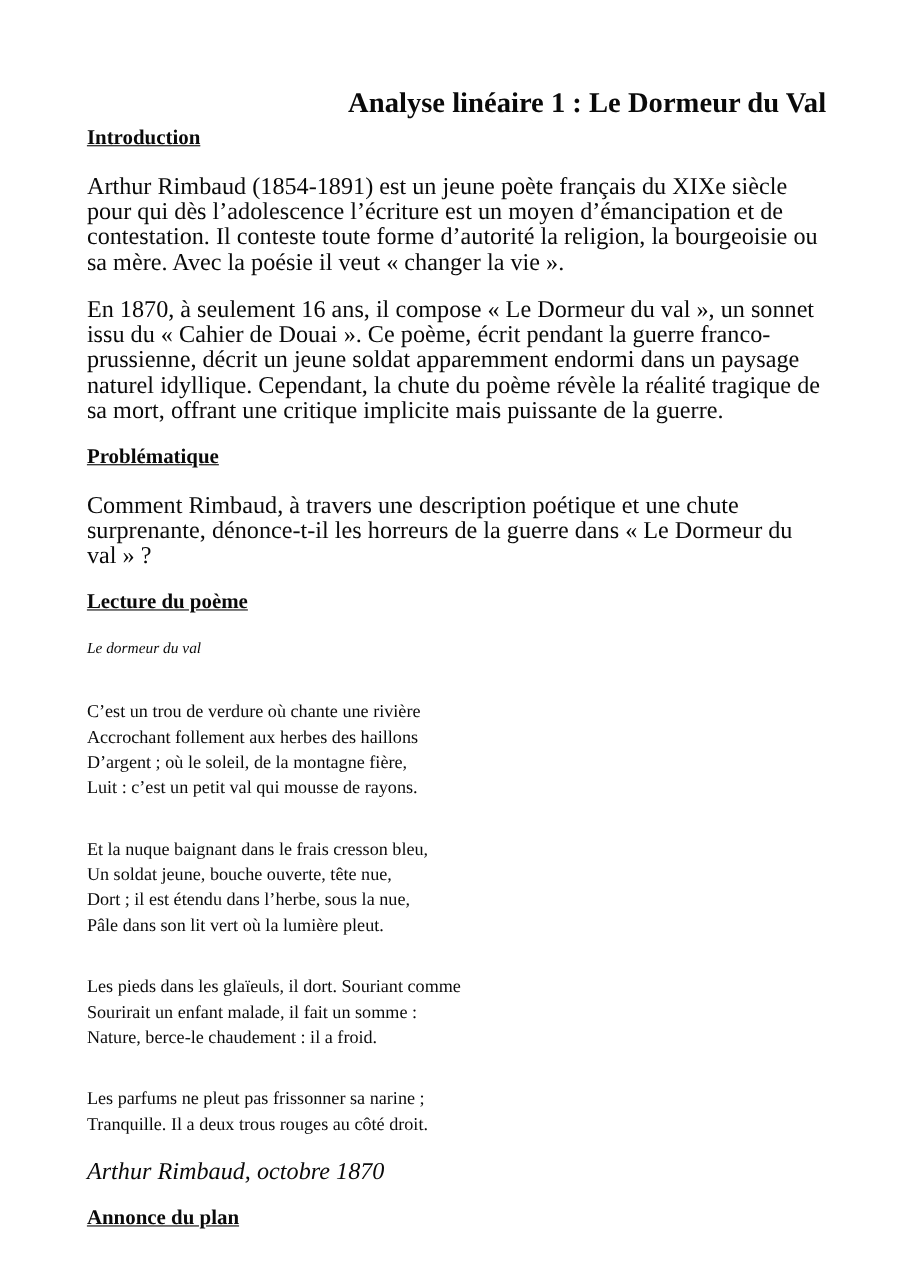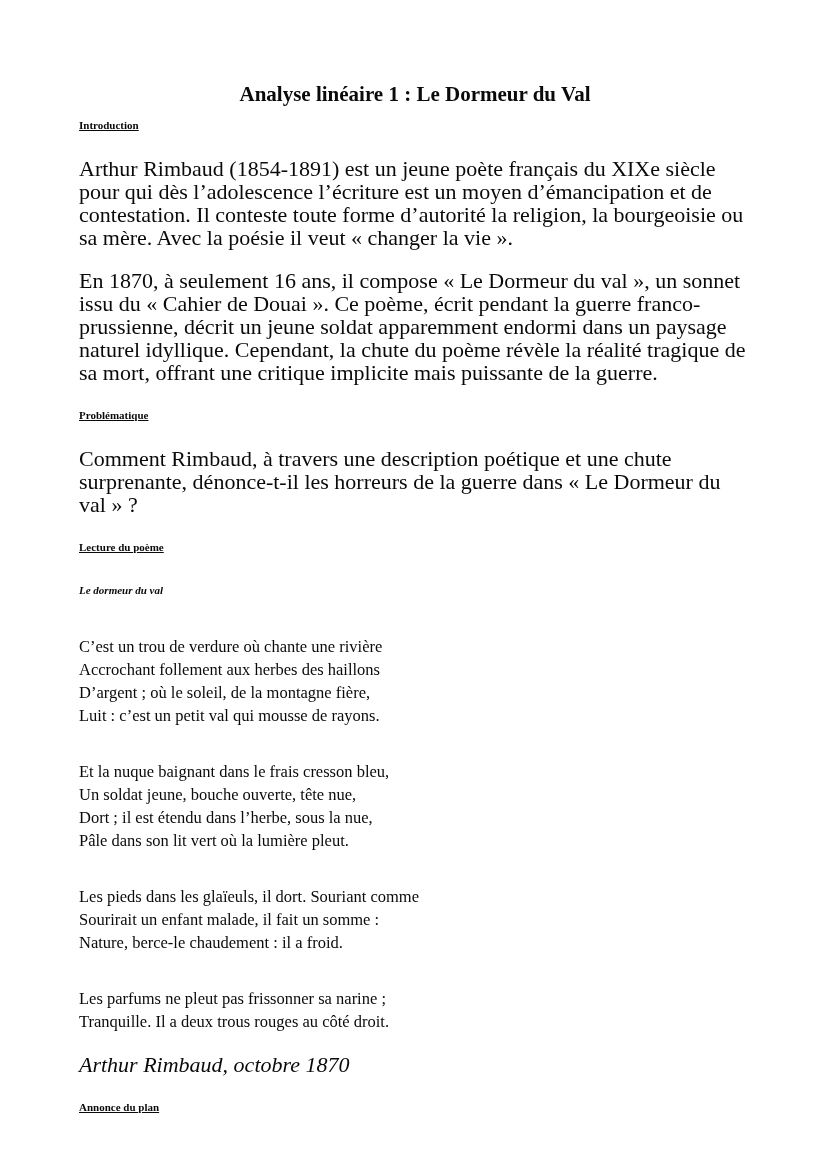--- a/index.html
+++ b/index.html
@@ -12,45 +12,45 @@
     width: 828px;
     height: 1171px;
     background: #ffffff;
     box-sizing: border-box;
     padding: 80px 77px 0 79px;
     font-family: "Liberation Serif", "DejaVu Serif", serif;
     color: #0a0a0a;
     overflow: hidden;
   }
   .doc-title {
-    font-size: 21px;
+    font-size: 26px;
     font-weight: bold;
-    text-align: center;
+    text-align: right;
     line-height: 28px;
     margin: 0 0 6px 0;
   }
   .heading {
-    font-size: 11px;
+    font-size: 19px;
     font-weight: bold;
     text-decoration: underline;
     line-height: 23px;
     margin: 20px 0 0 0;
   }
   .heading.first {
     margin-top: 0;
   }
   .para {
     font-size: 22px;
     line-height: 23px;
     margin: 20px 0 0 0;
     text-align: left;
   }
   .poem-title {
-    font-size: 11px;
-    font-weight: bold;
+    font-size: 14px;
+    font-weight: normal;
     font-style: italic;
     line-height: 23px;
     margin: 20px 0 0 0;
   }
   .stanza {
     font-size: 16.5px;
     line-height: 23px;
     margin: 33px 0 0 0;
   }
   .poem-line {

